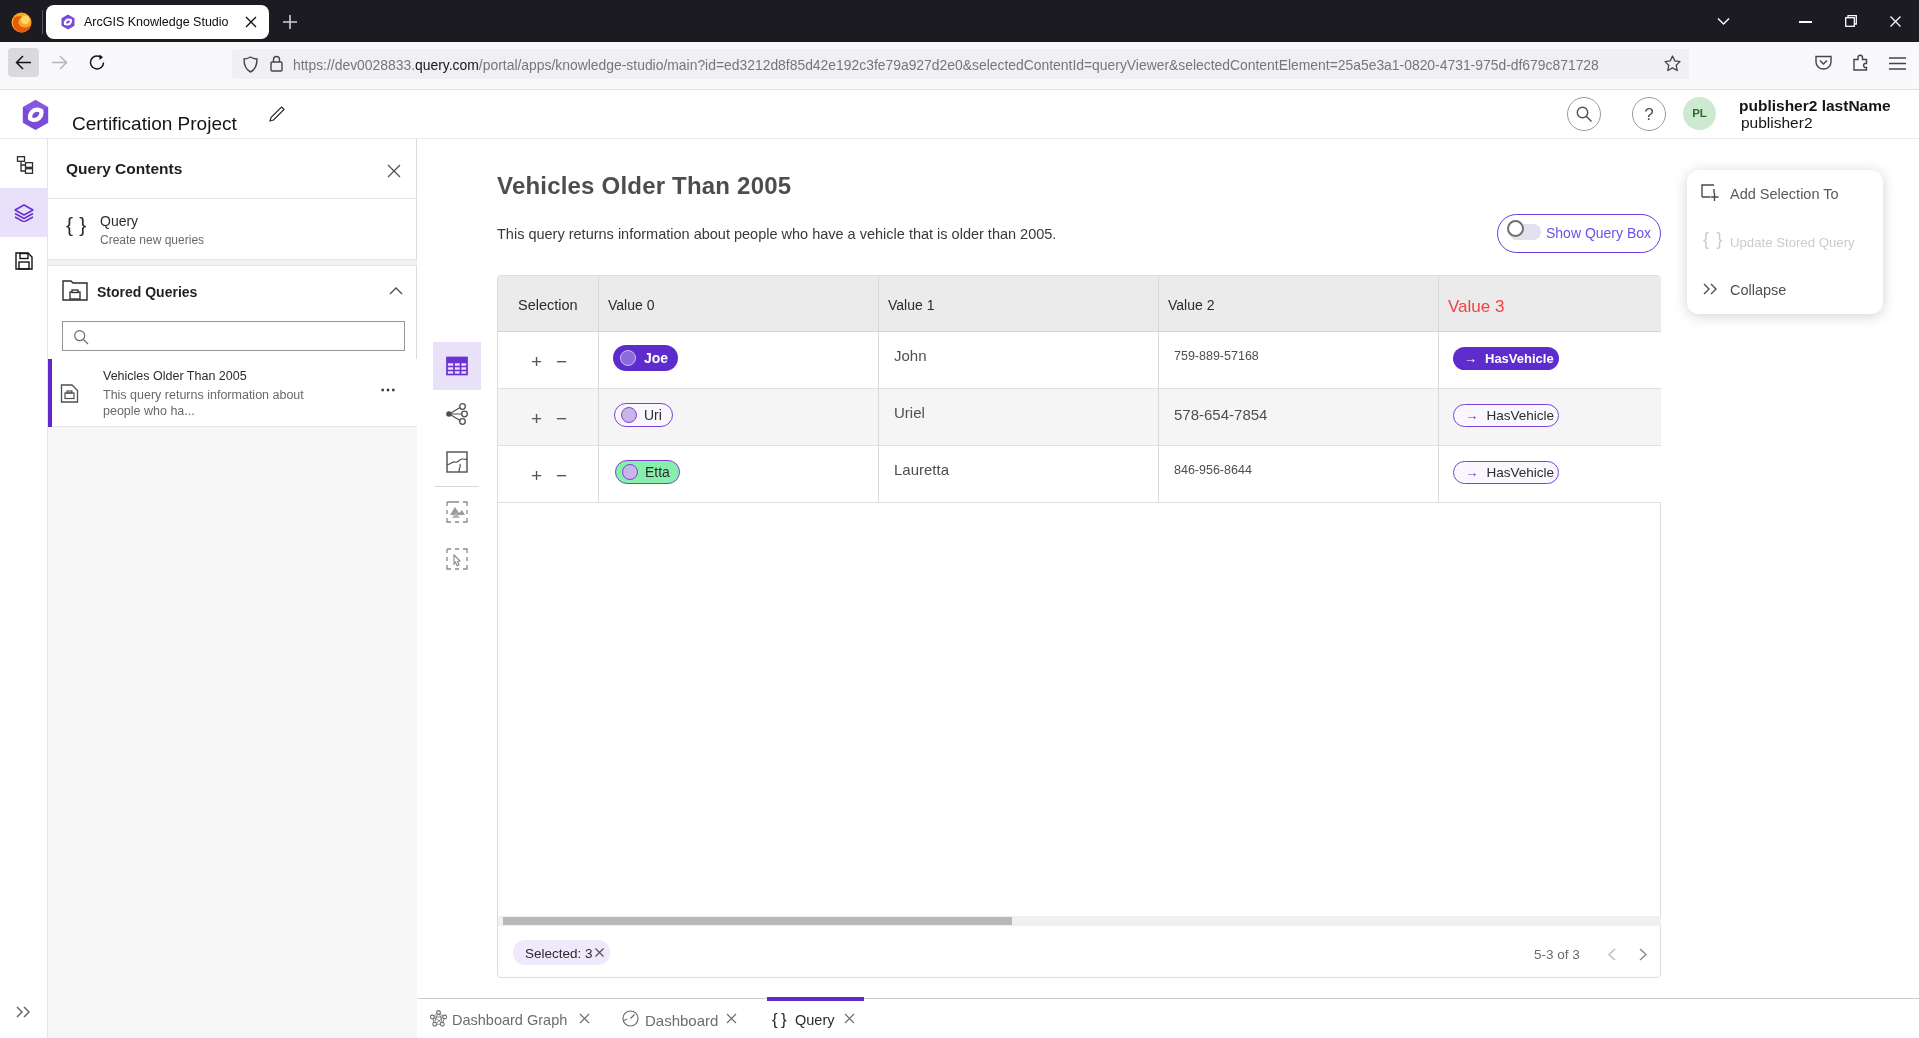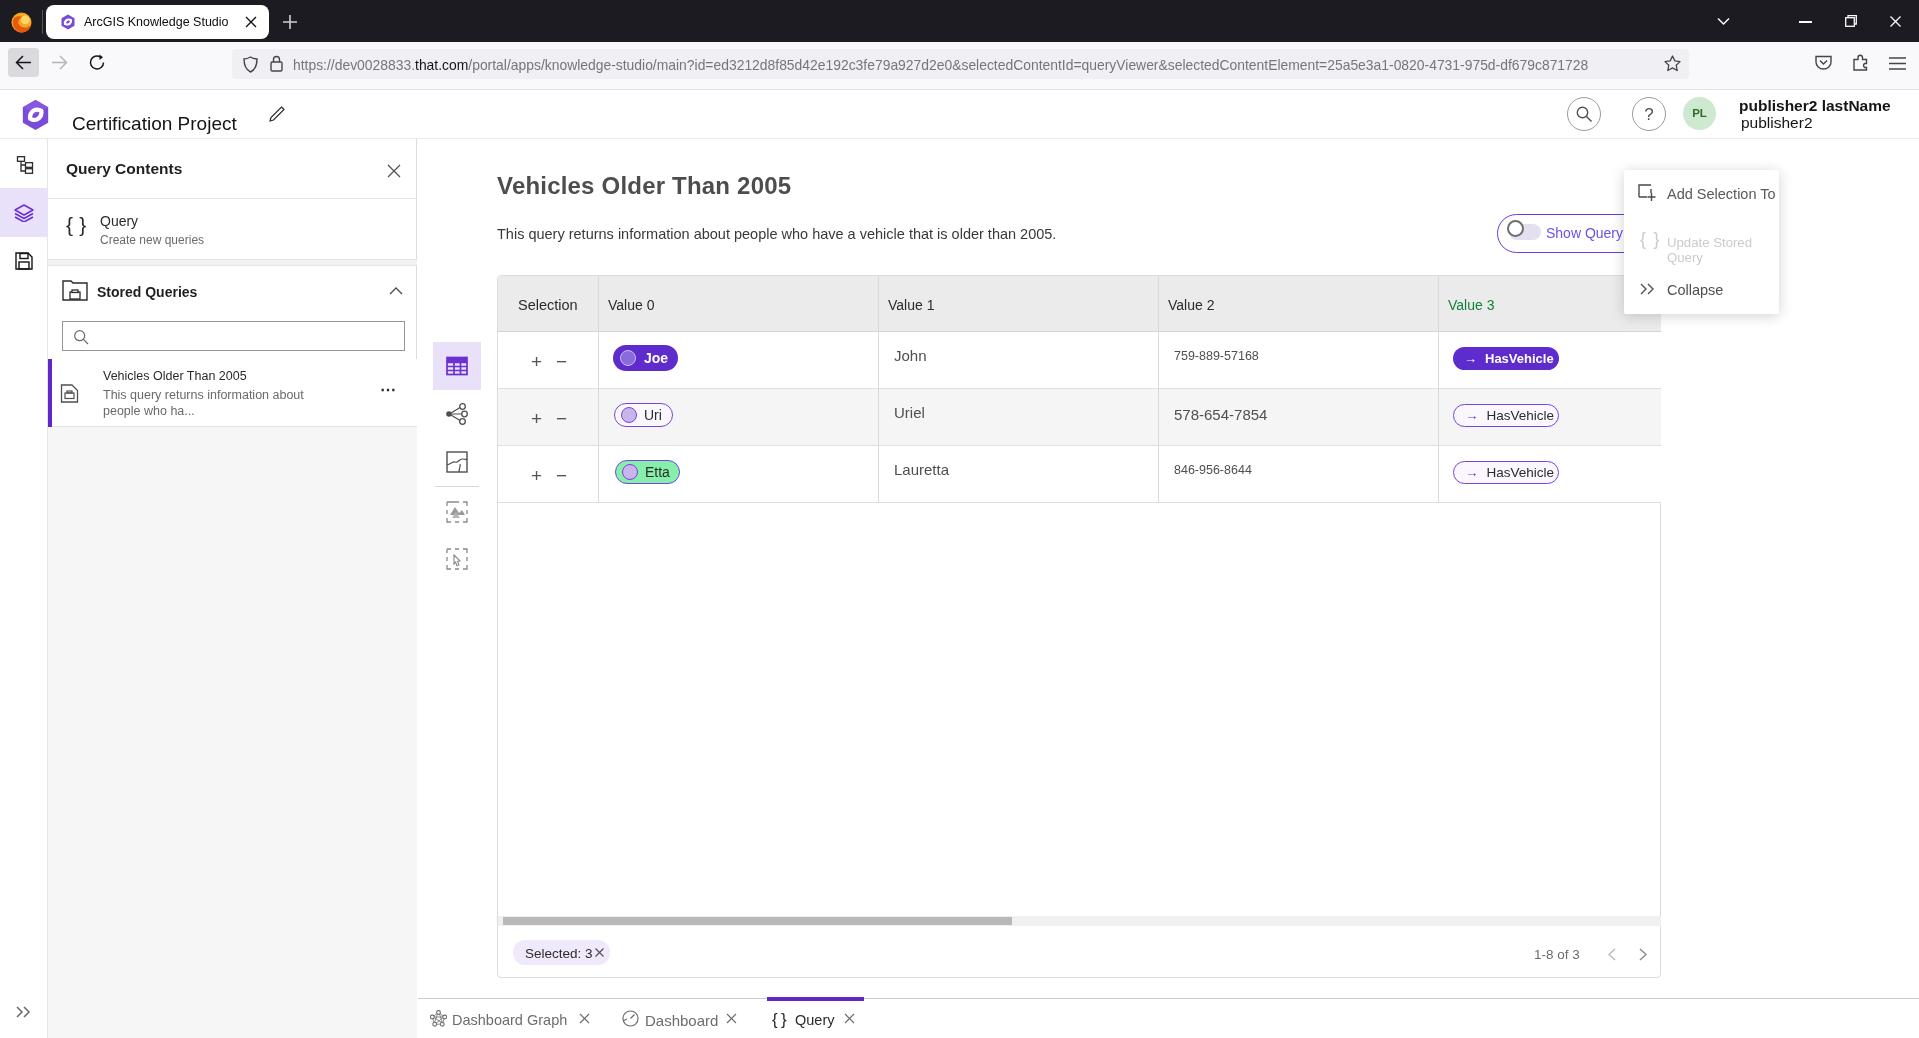--- a/index.html
+++ b/index.html
@@ -29,21 +29,21 @@
 #toggle { position:absolute; left:1079px; top:75px; width:164px; height:39px; border:1.5px solid #6a3be0; border-radius:20px; }
 
 #tablecard { position:absolute; left:79px; top:136px; width:1164px; height:703px; border:1px solid #dcdcdc; border-radius:4px; }
 .th { position:absolute; top:0; height:56px; background:#ebebeb; border-bottom:1px solid #d4d4d4; }
 .cell { position:absolute; font-size:15px; color:#4f4f4f; }
 
 .pill { position:absolute; display:flex; align-items:center; border-radius:13px; font-size:14px; }
 
 #bottombar { position:absolute; top:998px; left:418px; width:1501px; height:40px; background:#fff; border-top:1px solid #cccccc; }
 
-#menu { position:absolute; left:1624px; top:170px; width:155px; height:144px; background:#fff; box-shadow:0 2px 14px rgba(0,0,0,0.18); border-radius:2px; }
+#menu { position:absolute; left:1687px; top:170px; width:196px; height:144px; background:#fff; box-shadow:0 2px 14px rgba(0,0,0,0.18); border-radius:12px; }
 .menuitem { position:absolute; left:14px; font-size:16px; color:#595959; }
 </style>
 </head>
 <body>
 <div id="titlebar">
 
   <svg class="abs" style="left:11px;top:12px" width="21" height="21" viewBox="0 0 21 21">
     <circle cx="10.5" cy="10.5" r="10" fill="#f5a623"></circle>
     <path d="M 3 6 A 10 10 0 0 0 10.5 20.5 A 10 10 0 0 0 20.3 12.5 C 17 17 9 16.5 7.5 11.5 C 6.5 8.5 9 5.5 12 5 C 9 3.5 5 4 3 6 Z" fill="#e8590c"></path>
     <circle cx="14.2" cy="7.8" r="4.4" fill="#ffd567"></circle>
@@ -89,21 +89,21 @@
       <path d="M10.5 0.5 L14 3.2 L10.5 6 Z" fill="#15141a"></path>
     </svg>
   <div id="urlbar">
     <svg class="abs" style="left:11px;top:7px" width="15" height="17" viewBox="0 0 15 17">
         <path d="M7.5 1 C10 2.5 12.5 3 14 3 C14 9 12.5 13.5 7.5 16 C2.5 13.5 1 9 1 3 C2.5 3 5 2.5 7.5 1 Z" stroke="#45444c" stroke-width="1.4" fill="none"></path>
       </svg>
     <svg class="abs" style="left:38px;top:6px" width="13" height="17" viewBox="0 0 13 17">
         <rect x="1" y="7" width="11" height="9" rx="1.2" stroke="#45444c" stroke-width="1.4" fill="none"></rect>
         <path d="M3.5 7 V4.5 A 3 3 0 0 1 9.5 4.5 V7" stroke="#45444c" stroke-width="1.4" fill="none"></path>
       </svg>
-    <div id="urltext"><span style="color:#76757e">https://dev0028833.</span><span style="color:#15141a">that.com</span><span style="color:#76757e">/portal/apps/knowledge-studio/main?id=ed3212d8f85d42e192c3fe79a927d2e0&amp;selectedContentId=queryViewer&amp;selectedContentElement=25a5e3a1-0820-4731-975d-df679c871728</span></div>
+    <div id="urltext"><span style="color:#76757e">https://dev0028833.</span><span style="color:#15141a">query.com</span><span style="color:#76757e">/portal/apps/knowledge-studio/main?id=ed3212d8f85d42e192c3fe79a927d2e0&amp;selectedContentId=queryViewer&amp;selectedContentElement=25a5e3a1-0820-4731-975d-df679c871728</span></div>
     <svg class="abs" style="left:1432px;top:6px" width="17" height="17" viewBox="0 0 17 17">
         <path d="M8.5 1 L10.8 5.9 L16 6.6 L12.2 10.2 L13.2 15.5 L8.5 12.9 L3.8 15.5 L4.8 10.2 L1 6.6 L6.2 5.9 Z" stroke="#45444c" stroke-width="1.3" fill="none" stroke-linejoin="round"></path>
       </svg>
   </div>
 
   <svg class="abs" style="left:1815px;top:13px" width="17" height="16" viewBox="0 0 17 16">
       <path d="M1 1.5 H16 V7 A 7.5 7 0 0 1 1 7 Z" stroke="#45444c" stroke-width="1.4" fill="none"></path>
       <path d="M5 5.5 L8.5 9 L12 5.5" stroke="#45444c" stroke-width="1.4" fill="none"></path>
     </svg>
 
@@ -254,21 +254,21 @@
       <path d="M8 7 L14 13 L11.5 13.5 L13 17 L11 17.8 L9.5 14 L8 16 Z" fill="none" stroke="#8a8a8a" stroke-width="1.1"></path>
     </svg>
   </div>
 
   <div id="tablecard">
     <div class="th" style="left:0;width:1163px;border-radius:3px 3px 0 0"></div>
     <div class="cell" style="left:20px;top:21px;font-size:14.5px;color:#2b2b2b">Selection</div>
     <div class="cell" style="left:110px;top:21px;font-size:14px;color:#2b2b2b">Value 0</div>
     <div class="cell" style="left:390px;top:21px;font-size:14px;color:#2b2b2b">Value 1</div>
     <div class="cell" style="left:670px;top:21px;font-size:14px;color:#2b2b2b">Value 2</div>
-    <div class="cell" style="left:950px;top:21px;font-size:14px;color:#15803d">Value 3</div>
+    <div class="cell" style="left:950px;top:21px;font-size:17px;color:#ef4444">Value 3</div>
 
     <div class="abs" style="left:0;top:56px;width:1163px;height:57px;background:#fff;border-bottom:1px solid #e0e0e0"></div>
     <div class="abs" style="left:0;top:113px;width:1163px;height:57px;background:#f5f5f5;border-bottom:1px solid #e0e0e0"></div>
     <div class="abs" style="left:0;top:170px;width:1163px;height:57px;background:#fff;border-bottom:1px solid #e0e0e0"></div>
 
     <div class="abs" style="left:100px;top:0;width:1px;height:227px;background:#d9d9d9"></div>
     <div class="abs" style="left:380px;top:0;width:1px;height:227px;background:#d9d9d9"></div>
     <div class="abs" style="left:660px;top:0;width:1px;height:227px;background:#d9d9d9"></div>
     <div class="abs" style="left:940px;top:0;width:1px;height:227px;background:#d9d9d9"></div>
 
@@ -313,21 +313,21 @@
 
     <div class="abs" style="left:0;top:640px;width:1163px;height:10px;background:#f0f0f0"></div>
     <div class="abs" style="left:5px;top:641px;width:509px;height:8px;background:#b8b8b8"></div>
 
     <div class="abs" style="left:15px;top:664px;width:97px;height:25px;background:#efe9fb;border-radius:12px">
       <span class="abs" style="left:12px;top:6px;font-size:13.5px;color:#2b2b2b">Selected: 3</span>
       <svg class="abs" style="left:82px;top:8px" width="9" height="9" viewBox="0 0 9 9">
           <path d="M0.5 0.5 L8.5 8.5 M8.5 0.5 L0.5 8.5" stroke="#4f4f4f" stroke-width="1.1"></path>
         </svg>
     </div>
-    <div class="cell" style="left:1036px;top:671px;font-size:13.5px;color:#6a6a6a">1-8 of 3</div>
+    <div class="cell" style="left:1036px;top:671px;font-size:13.5px;color:#6a6a6a">5-3 of 3</div>
     <svg class="abs" style="left:1110px;top:672px" width="8" height="13" viewBox="0 0 8 13">
         <path d="M7 1 L1 6.5 L7 12" stroke="#bbbbbb" stroke-width="1.5" fill="none"></path>
       </svg>
     <svg class="abs" style="left:1141px;top:672px" width="8" height="13" viewBox="0 0 8 13">
         <path d="M1 1 L7 6.5 L1 12" stroke="#8a8a8a" stroke-width="1.5" fill="none"></path>
       </svg>
   </div>
 </div>
 <div id="bottombar">
   <div class="abs" style="left:349px;top:-2px;width:97px;height:4px;background:#6127c9"></div>

